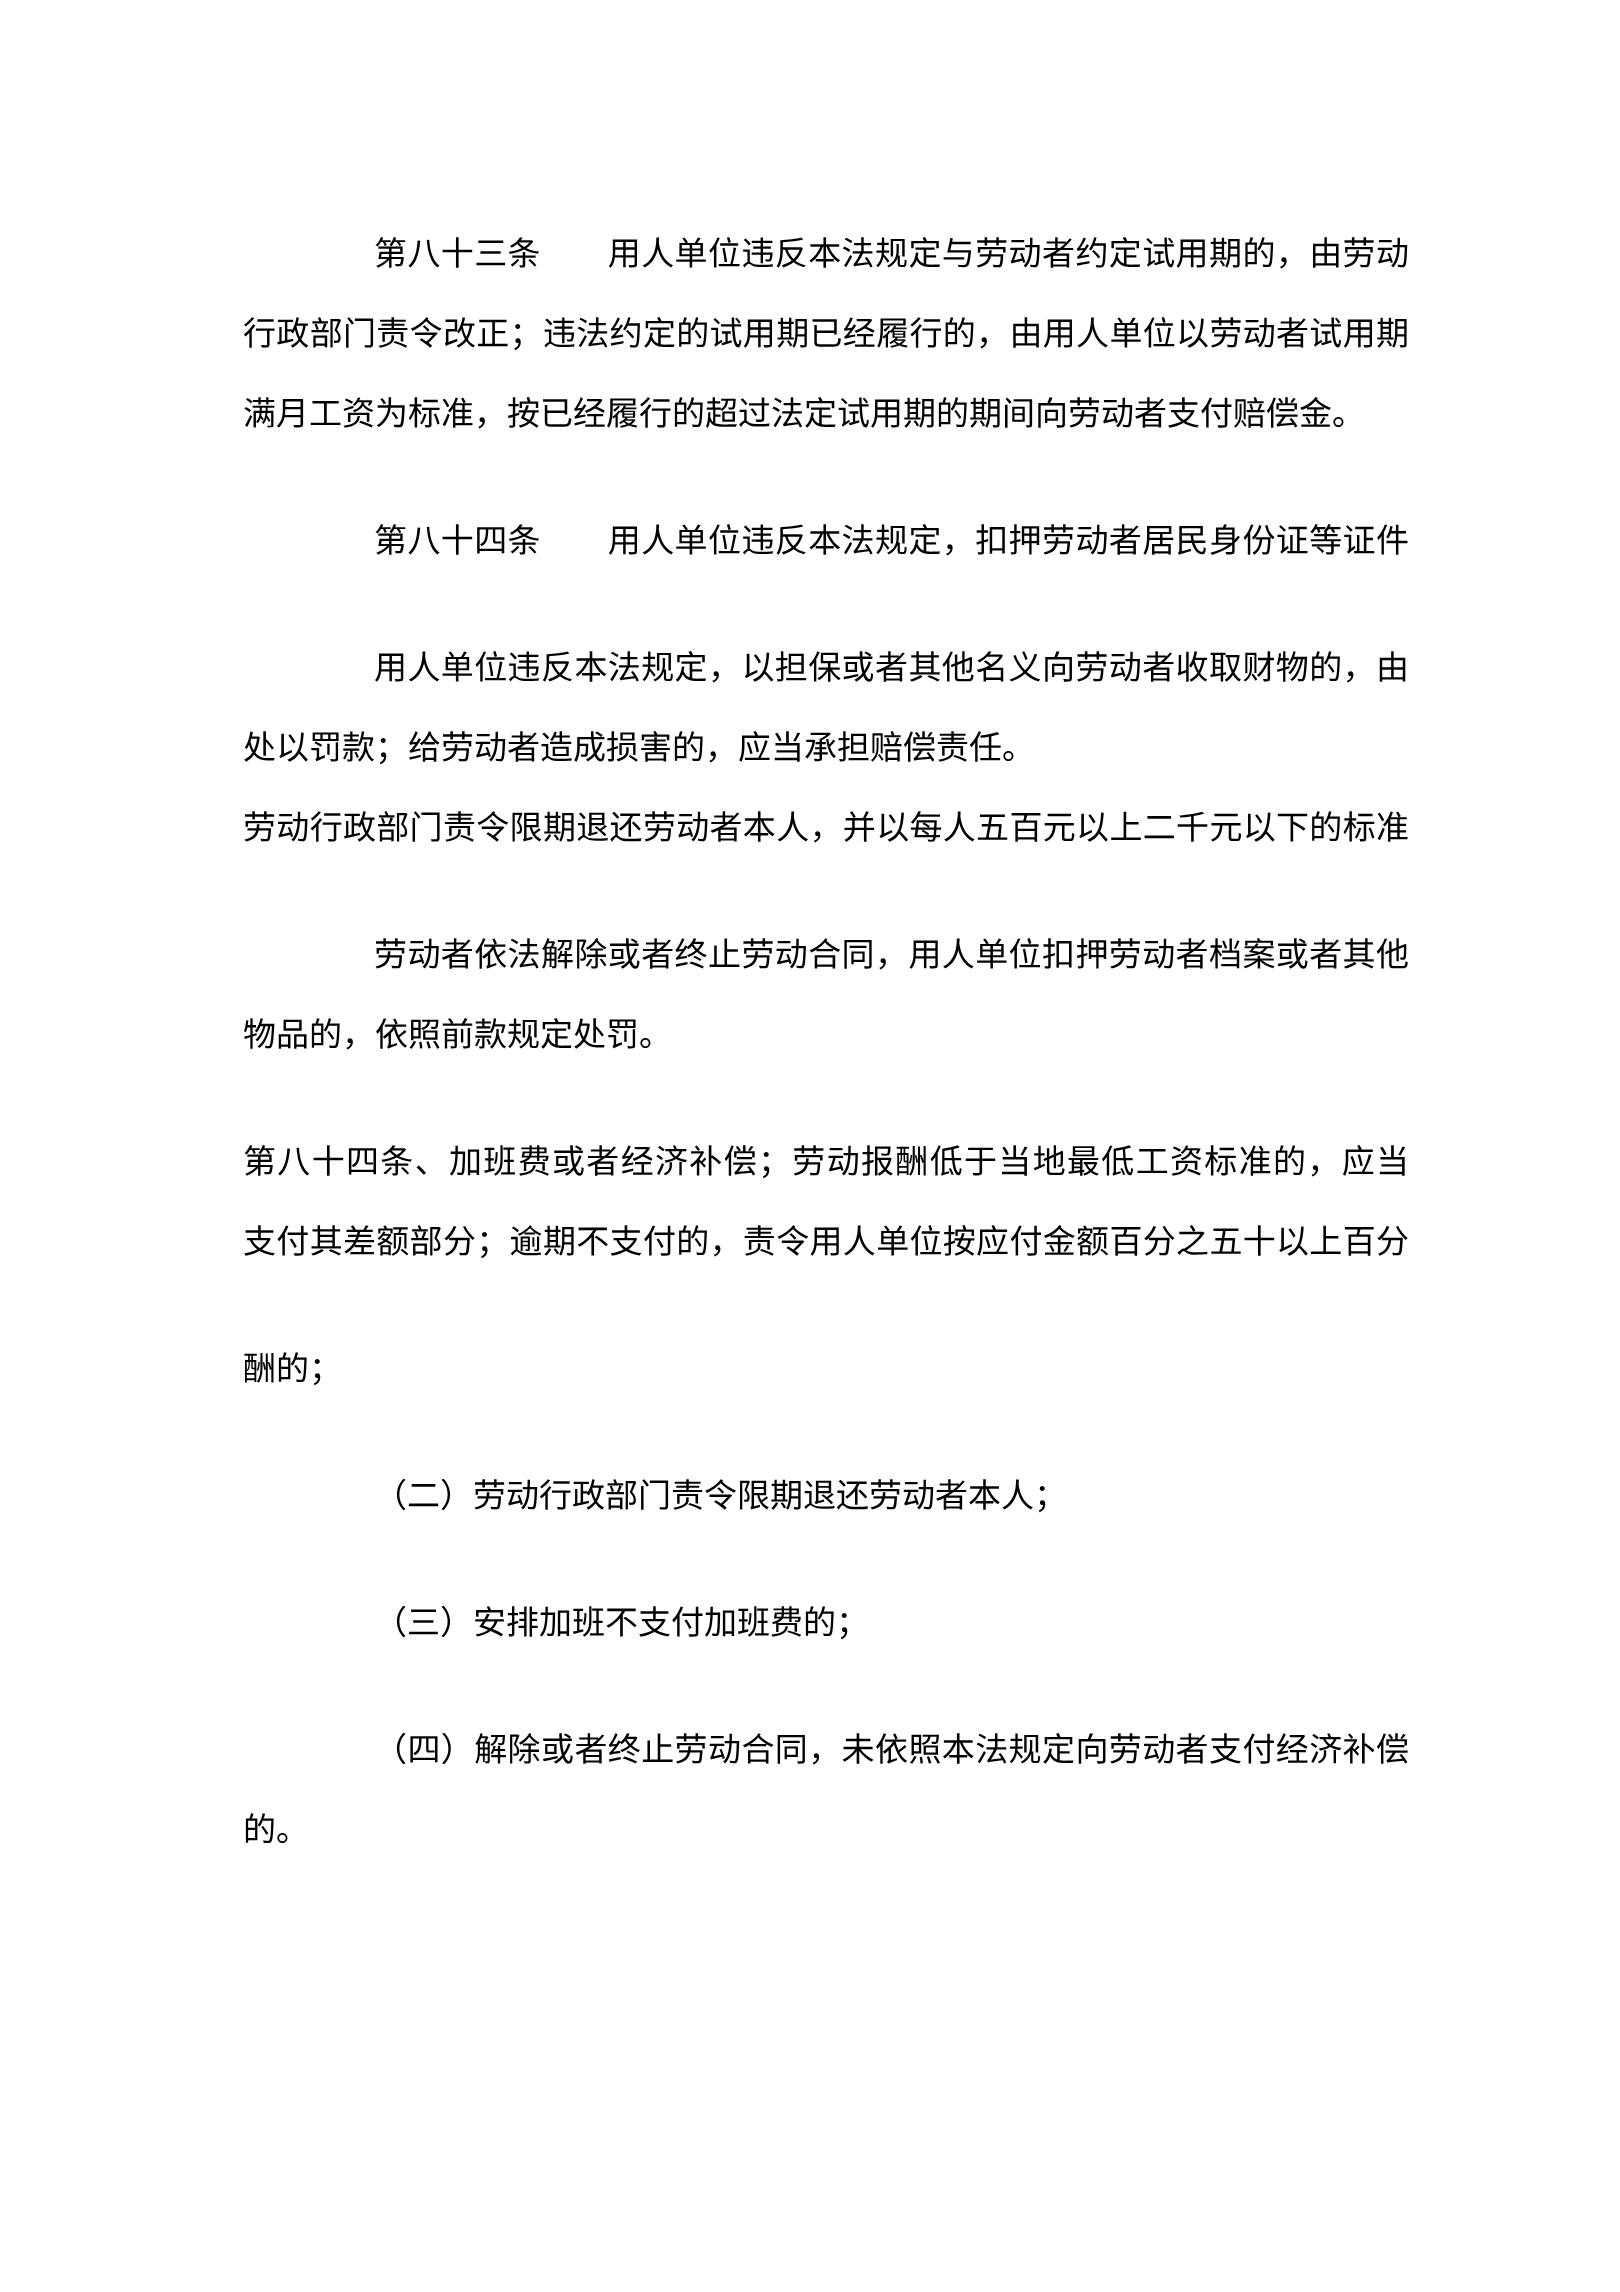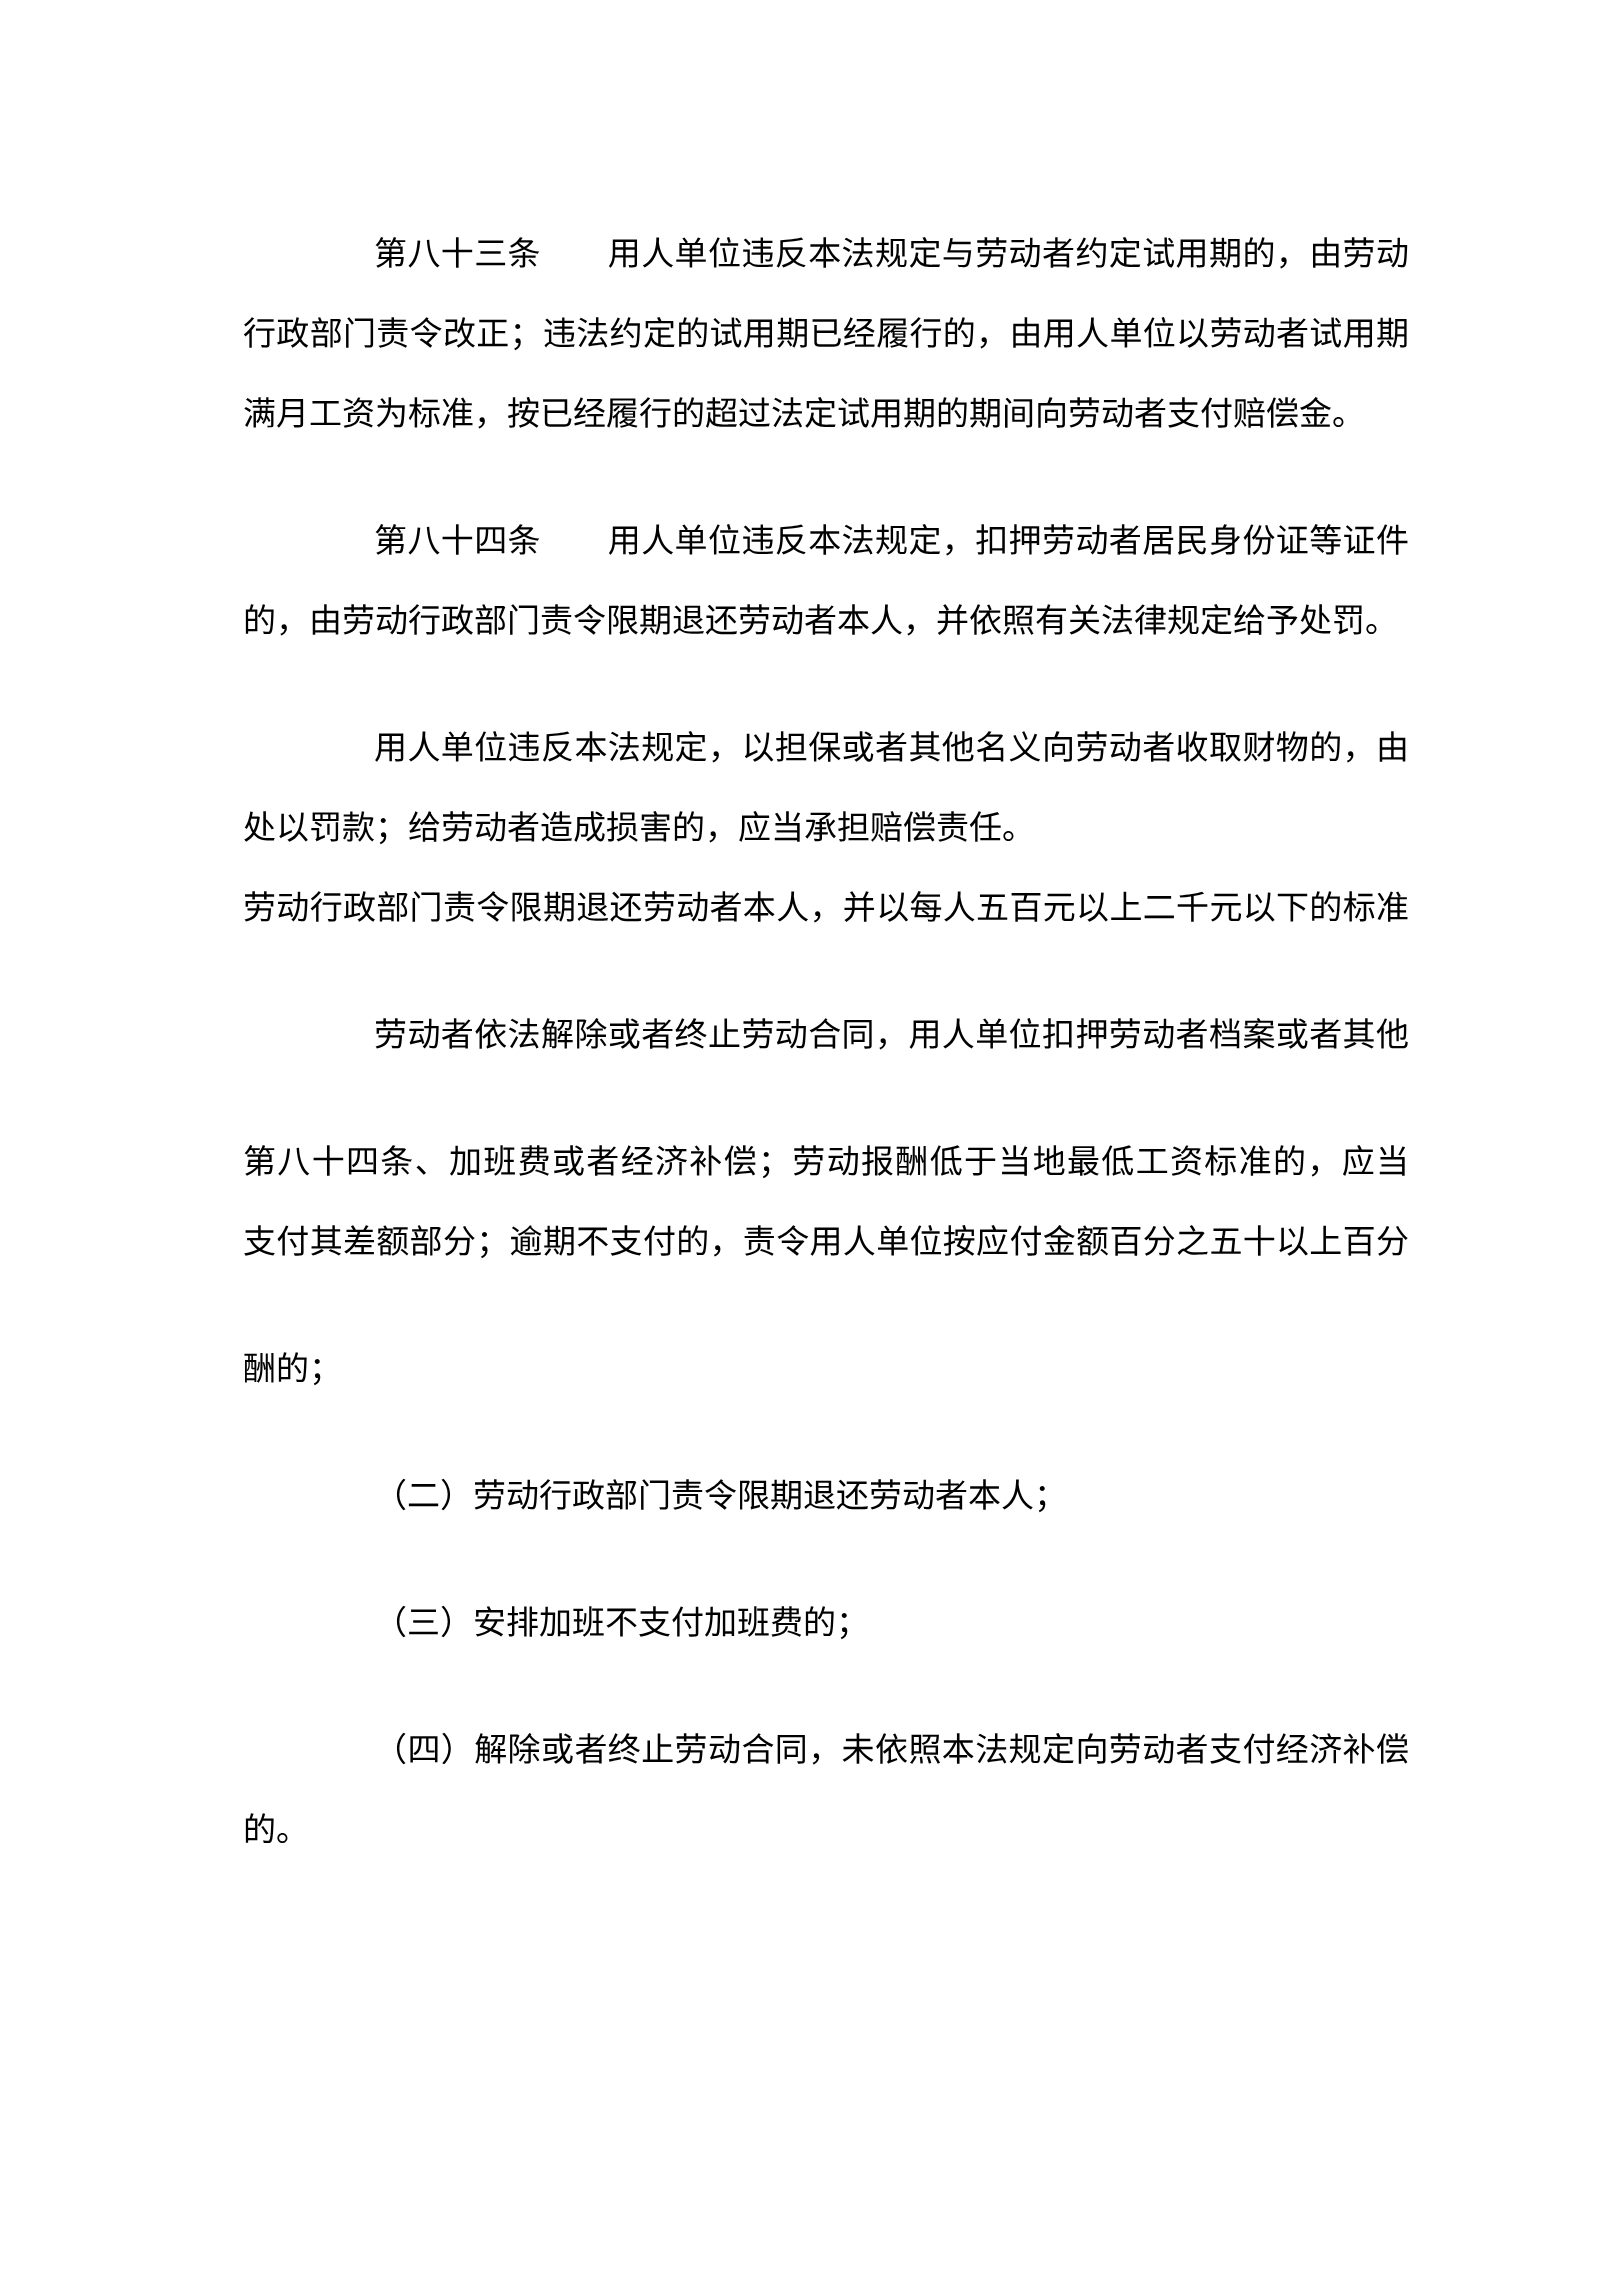--- a/index.html
+++ b/index.html
@@ -43,29 +43,29 @@
 
 <div class="page">
   <div id="doc-body">
       <div class="para">
         <div class="line first">第八十三条　　用人单位违反本法规定与劳动者约定试用期的，由劳动</div>
         <div class="line">行政部门责令改正；违法约定的试用期已经履行的，由用人单位以劳动者试用期</div>
         <div class="line last">满月工资为标准，按已经履行的超过法定试用期的期间向劳动者支付赔偿金。</div>
       </div>
       <div class="para">
         <div class="line first">第八十四条　　用人单位违反本法规定，扣押劳动者居民身份证等证件</div>
-        <div class="line last">的，由劳动行政部门责令限期退还劳动者本人，并依照有关法律规定给予处罚。</div>
       </div>
       <div class="para">
         <div class="line first">用人单位违反本法规定，以担保或者其他名义向劳动者收取财物的，由</div>
         <div class="line last">处以罚款；给劳动者造成损害的，应当承担赔偿责任。</div>
         <div class="line">劳动行政部门责令限期退还劳动者本人，并以每人五百元以上二千元以下的标准</div>
       </div>
       <div class="para">
         <div class="line first">劳动者依法解除或者终止劳动合同，用人单位扣押劳动者档案或者其他</div>
+        <div class="line last">物品的，依照前款规定处罚。</div>
       </div>
       <div class="para">
         <div class="line">第八十四条、加班费或者经济补偿；劳动报酬低于当地最低工资标准的，应当</div>
         <div class="line">支付其差额部分；逾期不支付的，责令用人单位按应付金额百分之五十以上百分</div>
       </div>
       <div class="para">
         <div class="line last">酬的；</div>
       </div>
       <div class="para">
         <div class="line first last">（二）劳动行政部门责令限期退还劳动者本人；</div>

